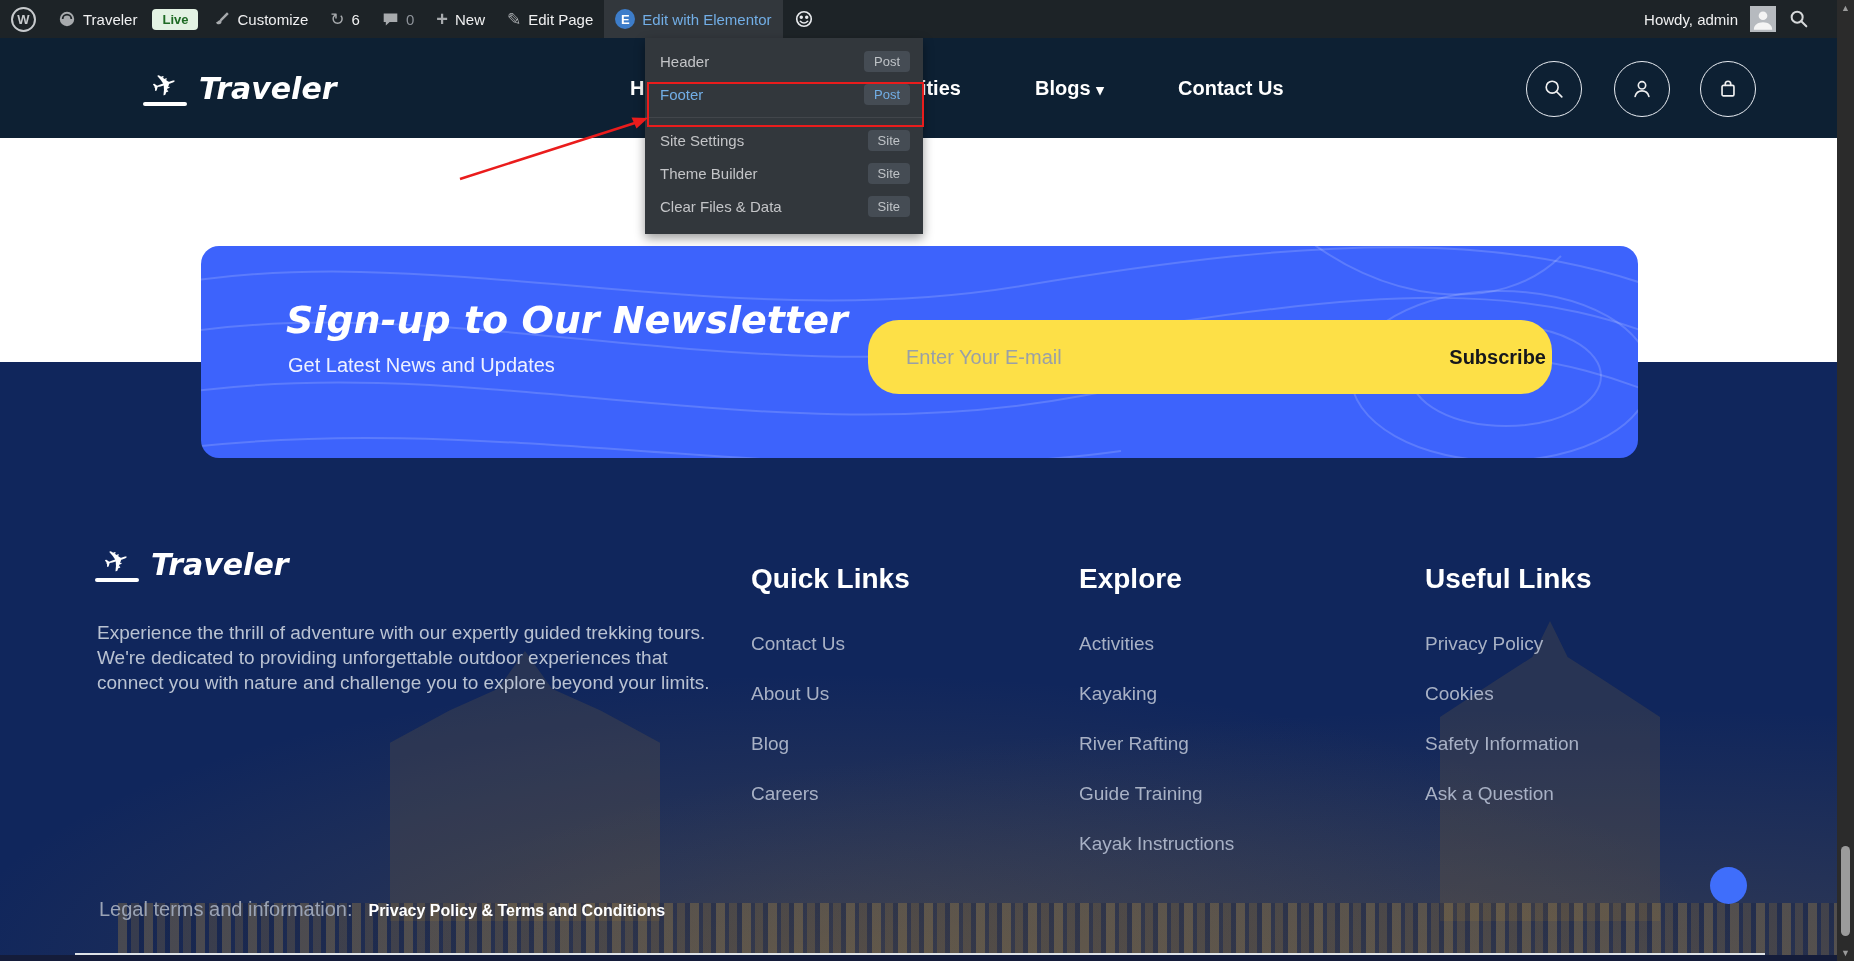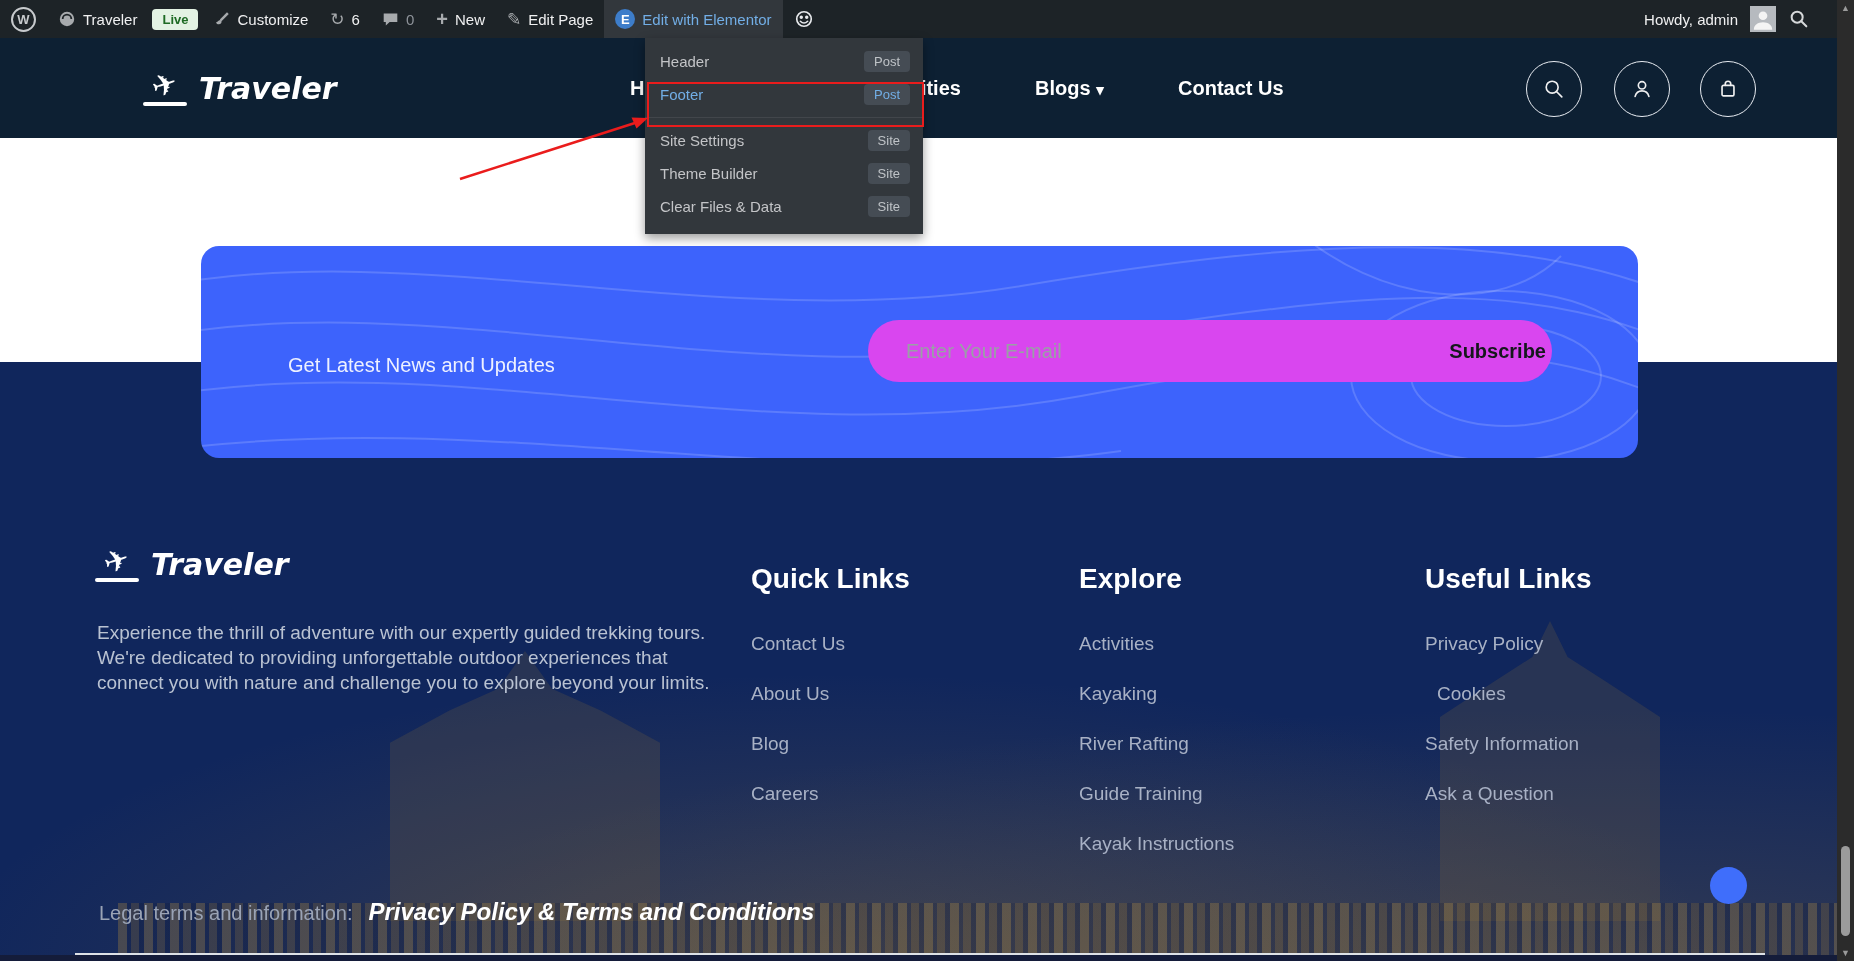--- a/index.html
+++ b/index.html
@@ -51,21 +51,21 @@
   .red-rect{position:absolute;left:647px;top:82px;width:273px;height:41px;border:2px solid #ea1c1c;z-index:60;}
   .arrow-svg{position:absolute;left:0;top:0;z-index:55;pointer-events:none;}
 
   
   .newsletter{position:absolute;left:201px;top:246px;width:1437px;height:212px;background:#3d63fc;
               border-radius:18px;z-index:5;overflow:hidden;}
   .contours{position:absolute;left:0;top:0;}
   .nl-title{position:absolute;left:85px;top:52px;color:#fff;font-family:"DejaVu Sans",sans-serif;
             font-style:italic;font-weight:bold;font-size:38px;z-index:2;}
   .nl-sub{position:absolute;left:87px;top:108px;color:#eef1ff;font-size:20px;z-index:2;}
-  .nl-pill{position:absolute;left:667px;top:74px;width:684px;height:62px;background:#d946ef;border-radius:31px;
+  .nl-pill{position:absolute;left:667px;top:74px;width:684px;height:74px;background:#fde047;border-radius:31px;
            display:flex;align-items:center;z-index:2;}
   .nl-input{flex:1;border:none;outline:none;background:transparent;margin-left:36px;font-size:20px;
             font-family:"Liberation Sans",sans-serif;color:#333;}
   .nl-input::placeholder{color:#9aa0a6;}
   .nl-btn{font-size:20px;font-weight:bold;color:#15171c;cursor:pointer;background:none;border:none;
           font-family:"Liberation Sans",sans-serif;}
 
   
   .footer{position:absolute;left:0;top:362px;width:100%;height:599px;background:#10265c;overflow:hidden;}
   .f-glow{position:absolute;left:0;bottom:0;width:100%;height:330px;
@@ -78,21 +78,21 @@
           clip-path:polygon(50% 0,58% 12%,75% 20%,100% 32%,100% 100%,0 100%,0 32%,25% 20%,42% 12%);}
   .colonnade{position:absolute;left:118px;right:17px;bottom:6px;height:52px;opacity:.55;
      background:repeating-linear-gradient(90deg,
         rgba(158,126,64,.65) 0 9px, rgba(18,24,52,.35) 9px 13px,
         rgba(128,100,50,.55) 13px 21px, rgba(14,20,46,.4) 21px 26px);}
   .f-brand{left:95px;top:184px;}
   .f-desc{position:absolute;left:97px;top:258px;width:632px;color:#b9c2d2;font-size:19px;line-height:25px;}
   .f-col-h{position:absolute;color:#fff;font-size:28px;font-weight:600;}
   .f-link{position:absolute;color:#a8b1c5;font-size:19px;cursor:pointer;white-space:nowrap;}
   .legal{position:absolute;left:99px;top:536px;font-size:20px;color:#9aa3b5;display:flex;gap:16px;align-items:baseline;}
-  .legal b{color:#fff;font-size:24px;cursor:pointer;font-style:italic;}
+  .legal b{color:#fff;font-size:16px;cursor:pointer;}
 
   .bottom-line{position:absolute;left:75px;top:953px;width:1690px;height:2px;background:#dde1e6;z-index:21;}
   .bottom-strip{position:absolute;left:0;top:955px;width:1837px;height:6px;background:#141c3a;z-index:20;}
 
   .scrolltop{position:absolute;left:1710px;top:867px;width:37px;height:37px;border-radius:50%;
              background:#3f6efb;z-index:25;cursor:pointer;}
 
   
   .scrollbar{position:absolute;right:0;top:0;width:17px;height:961px;background:#2b2b2b;z-index:80;}
   .sb-btn{position:absolute;left:0;width:17px;height:16px;display:flex;align-items:center;justify-content:center;
@@ -146,20 +146,21 @@
       <g fill="none" stroke="rgba(255,255,255,0.16)" stroke-width="2">
         <path d="M-40 40 C 220 -10, 520 90, 820 40 S 1320 -20, 1500 60"></path>
         <path d="M-40 90 C 240 40, 540 150, 860 95 S 1340 30, 1500 110"></path>
         <path d="M-40 150 C 260 100, 560 210, 880 150 S 1350 90, 1500 170"></path>
         <path d="M-40 205 C 280 160, 600 250, 920 205"></path>
         <path d="M1090 -20 C 1180 60, 1300 70, 1360 10"></path>
         <ellipse cx="1300" cy="130" rx="150" ry="85"></ellipse>
         <ellipse cx="1305" cy="130" rx="95" ry="50"></ellipse>
       </g>
     </svg>
+    <div class="nl-title">Sign-up to Our Newsletter</div>
     <div class="nl-sub">Get Latest News and Updates</div>
     <div class="nl-pill">
       <input class="nl-input" type="text" placeholder="Enter Your E-mail" style="">
       <button class="nl-btn">Subscribe</button>
     </div>
   </div>
 
   <div class="footer">
     <div class="f-glow"></div>
     <div class="tower tower1"></div>
@@ -187,21 +188,21 @@
 
     <div class="f-col-h" style="left:1079px;top:201px;">Explore</div>
     <div class="f-link" style="left:1079px;top:271px;">Activities</div>
     <div class="f-link" style="left:1079px;top:321px;">Kayaking</div>
     <div class="f-link" style="left:1079px;top:371px;">River Rafting</div>
     <div class="f-link" style="left:1079px;top:421px;">Guide Training</div>
     <div class="f-link" style="left:1079px;top:471px;">Kayak Instructions</div>
 
     <div class="f-col-h" style="left:1425px;top:201px;">Useful Links</div>
     <div class="f-link" style="left:1425px;top:271px;">Privacy Policy</div>
-    <div class="f-link" style="left:1425px;top:321px;margin-left:12px;">Cookies</div>
+    <div class="f-link" style="left:1425px;top:321px;">Cookies</div>
     <div class="f-link" style="left:1425px;top:371px;">Safety Information</div>
     <div class="f-link" style="left:1425px;top:421px;">Ask a Question</div>
 
     <div class="legal">
       <span>Legal terms and information:</span>
       <b>Privacy Policy &amp; Terms and Conditions</b>
     </div>
   </div>
 
   <div class="bottom-line"></div>

